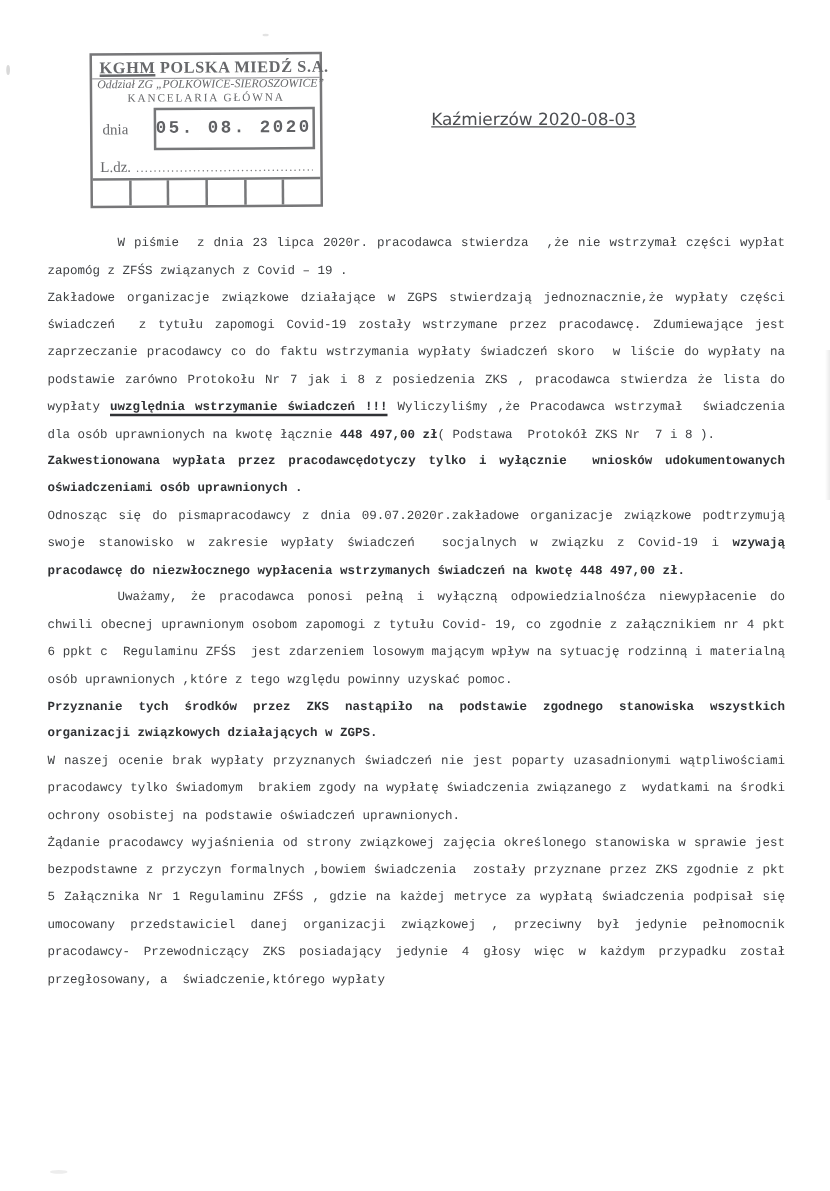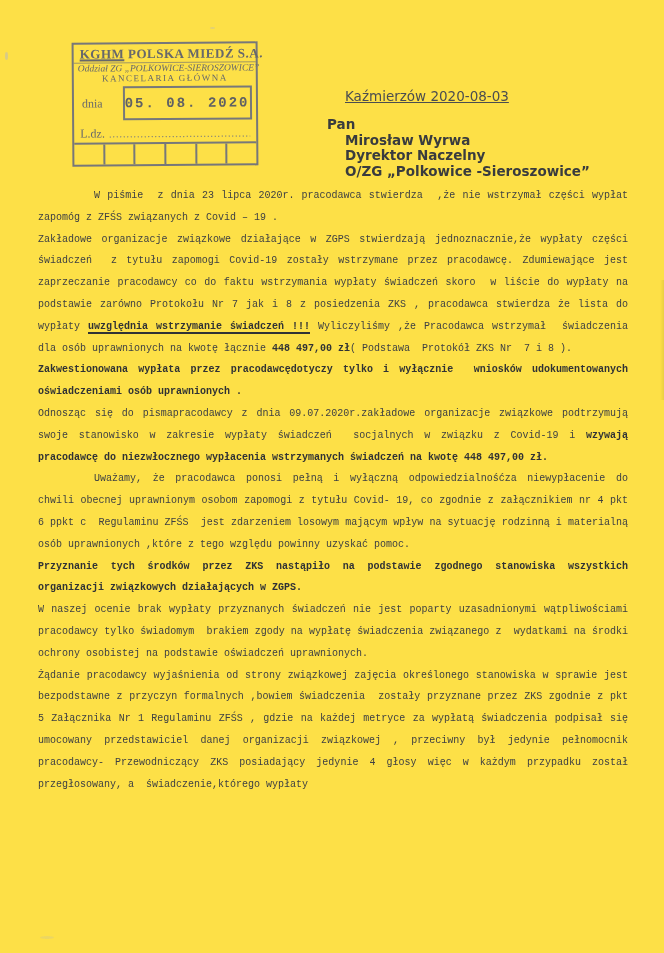--- a/index.html
+++ b/index.html
@@ -1,19 +1,19 @@
 <!DOCTYPE html>
 <html lang="pl"><head>
 <meta charset="utf-8">
 <style>
   html,body{margin:0;padding:0;}
   body{background:#e9e9e9;font-family:"DejaVu Sans","Liberation Sans",sans-serif;}
   .page{
     position:relative;width:664px;height:953px;margin:0 auto;
-    background:#fde047;overflow:hidden;color:#3e4043;
+    background:#ffffff;overflow:hidden;color:#3e4043;
   }
 
   
   .stamp{
     position:absolute;left:72px;top:42px;width:182px;
     border:2px solid #777779;color:#67686b;
     transform:rotate(-0.4deg);
     font-family:"Liberation Serif",serif;
   }
   .stamp-company{
@@ -107,26 +107,20 @@
         <div class="stamp-cell"></div>
         <div class="stamp-cell"></div>
         <div class="stamp-cell"></div>
         <div class="stamp-cell"></div>
         <div class="stamp-cell"></div>
       </div>
   </div>
 
   <div class="place-date">Kaźmierzów 2020-08-03</div>
 
-  <div class="recipient">
-    <div class="r-salutation">Pan</div>
-    <div class="r-line">Mirosław Wyrwa</div>
-    <div class="r-line">Dyrektor Naczelny</div>
-    <div class="r-line">O/ZG „Polkowice -Sieroszowice”</div>
-  </div>
 
   <div class="letter-body"><p class="indent"><span>W piśmie  z dnia 23 lipca 2020r. pracodawca stwierdza  ,że nie wstrzymał części wypłat zapomóg z ZFŚS związanych z Covid – 19 .</span></p><p class=""><span>Zakładowe organizacje związkowe działające w ZGPS stwierdzają jednoznacznie,że wypłaty części  świadczeń  z tytułu zapomogi Covid-19 zostały wstrzymane przez pracodawcę. Zdumiewające jest zaprzeczanie pracodawcy co do faktu wstrzymania wypłaty świadczeń skoro  w liście do wypłaty na podstawie zarówno Protokołu Nr 7 jak i 8 z posiedzenia ZKS , pracodawca stwierdza że lista do wypłaty </span><span class="b u">uwzględnia wstrzymanie świadczeń !!!</span><span> Wyliczyliśmy ,że Pracodawca wstrzymał  świadczenia dla osób uprawnionych na kwotę łącznie </span><span class="b">448 497,00 zł</span><span>( Podstawa  Protokół ZKS Nr  7 i 8 ).</span></p><p class=""><span class="b">Zakwestionowana wypłata przez pracodawcędotyczy tylko i wyłącznie  wniosków udokumentowanych oświadczeniami osób uprawnionych .</span></p><p class=""><span>Odnosząc się do pismapracodawcy z dnia 09.07.2020r.zakładowe organizacje związkowe podtrzymują swoje stanowisko w zakresie wypłaty świadczeń  socjalnych w związku z Covid-19 i </span><span class="b">wzywają pracodawcę do niezwłocznego wypłacenia wstrzymanych świadczeń na kwotę 448 497,00 zł.</span></p><p class="indent"><span>Uważamy, że pracodawca ponosi pełną i wyłączną odpowiedzialnośćza niewypłacenie do chwili obecnej uprawnionym osobom zapomogi z tytułu Covid- 19, co zgodnie z załącznikiem nr 4 pkt 6 ppkt c  Regulaminu ZFŚS  jest zdarzeniem losowym mającym wpływ na sytuację rodzinną i materialną osób uprawnionych ,które z tego względu powinny uzyskać pomoc.</span></p><p class=""><span class="b">Przyznanie tych środków przez ZKS nastąpiło na podstawie zgodnego stanowiska wszystkich organizacji związkowych działających w ZGPS.</span></p><p class=""><span>W naszej ocenie brak wypłaty przyznanych świadczeń nie jest poparty uzasadnionymi wątpliwościami pracodawcy tylko świadomym  brakiem zgody na wypłatę świadczenia związanego z  wydatkami na środki ochrony osobistej na podstawie oświadczeń uprawnionych.</span></p><p class=""><span>Żądanie pracodawcy wyjaśnienia od strony związkowej zajęcia określonego stanowiska w sprawie jest bezpodstawne z przyczyn formalnych ,bowiem świadczenia  zostały przyznane przez ZKS zgodnie z pkt 5 Załącznika Nr 1 Regulaminu ZFŚS , gdzie na każdej metryce za wypłatą świadczenia podpisał się umocowany przedstawiciel danej organizacji związkowej , przeciwny był jedynie pełnomocnik pracodawcy- Przewodniczący ZKS posiadający jedynie 4 głosy więc w każdym przypadku został przegłosowany, a  świadczenie,którego wypłaty</span></p></div>
 
   <div class="speck s1"></div>
   <div class="speck s2"></div>
   <div class="speck s3"></div>
   <div class="edge-shade"></div>
 </div>
 
 </body></html>

